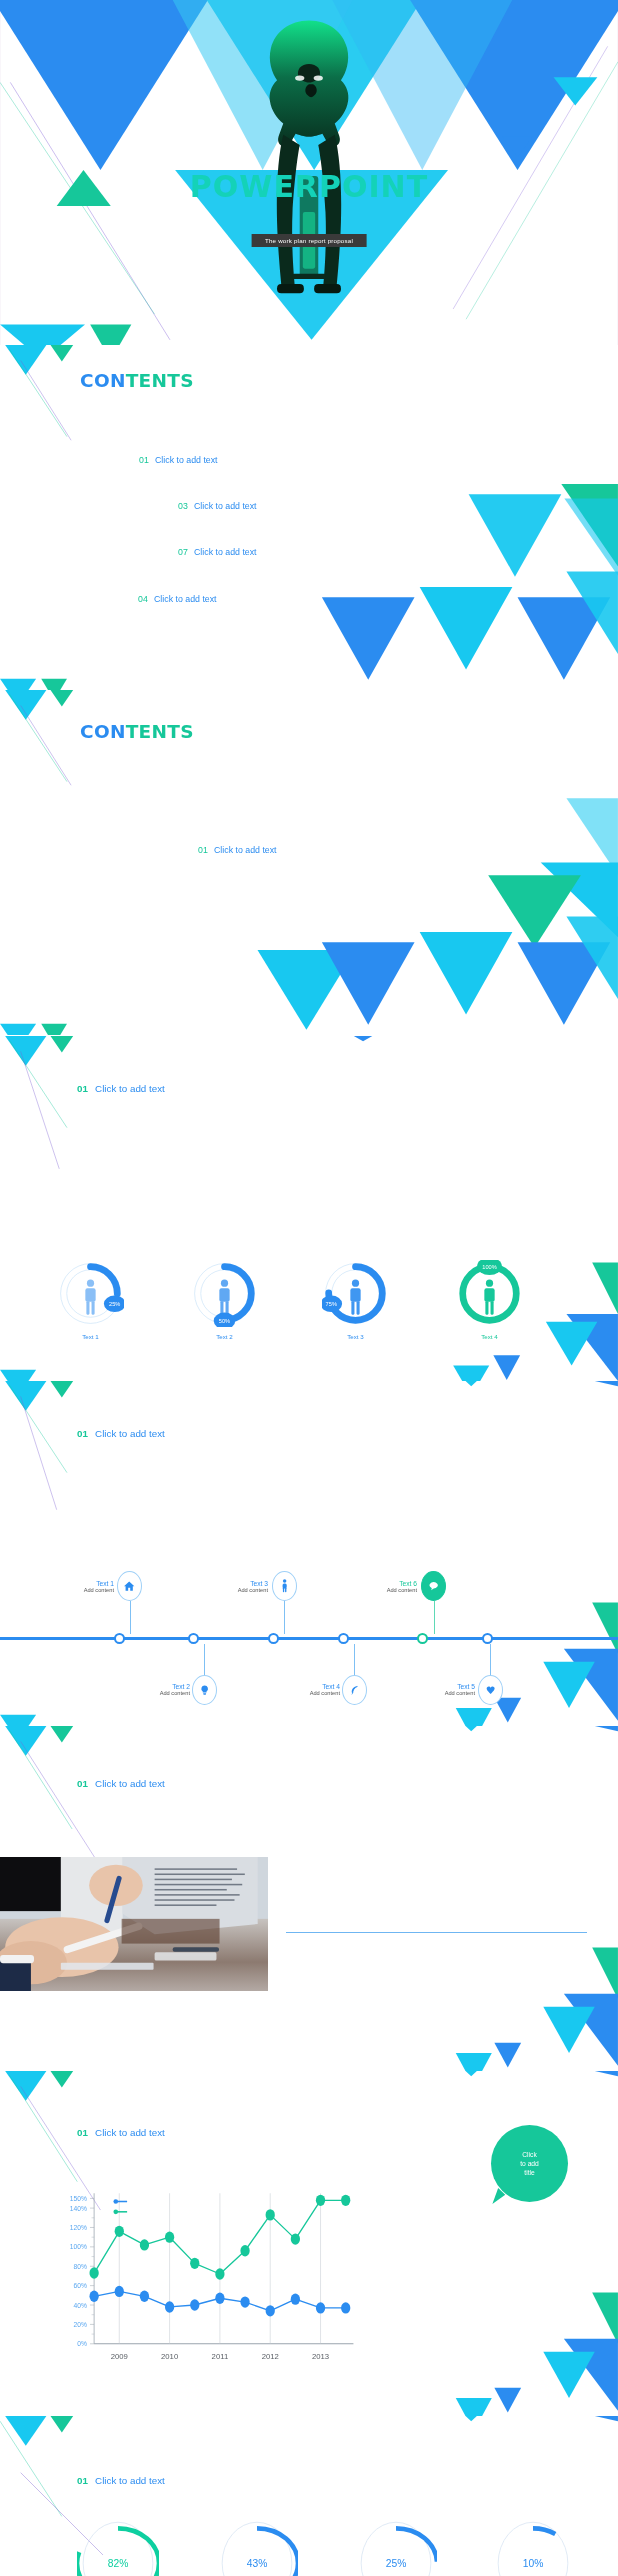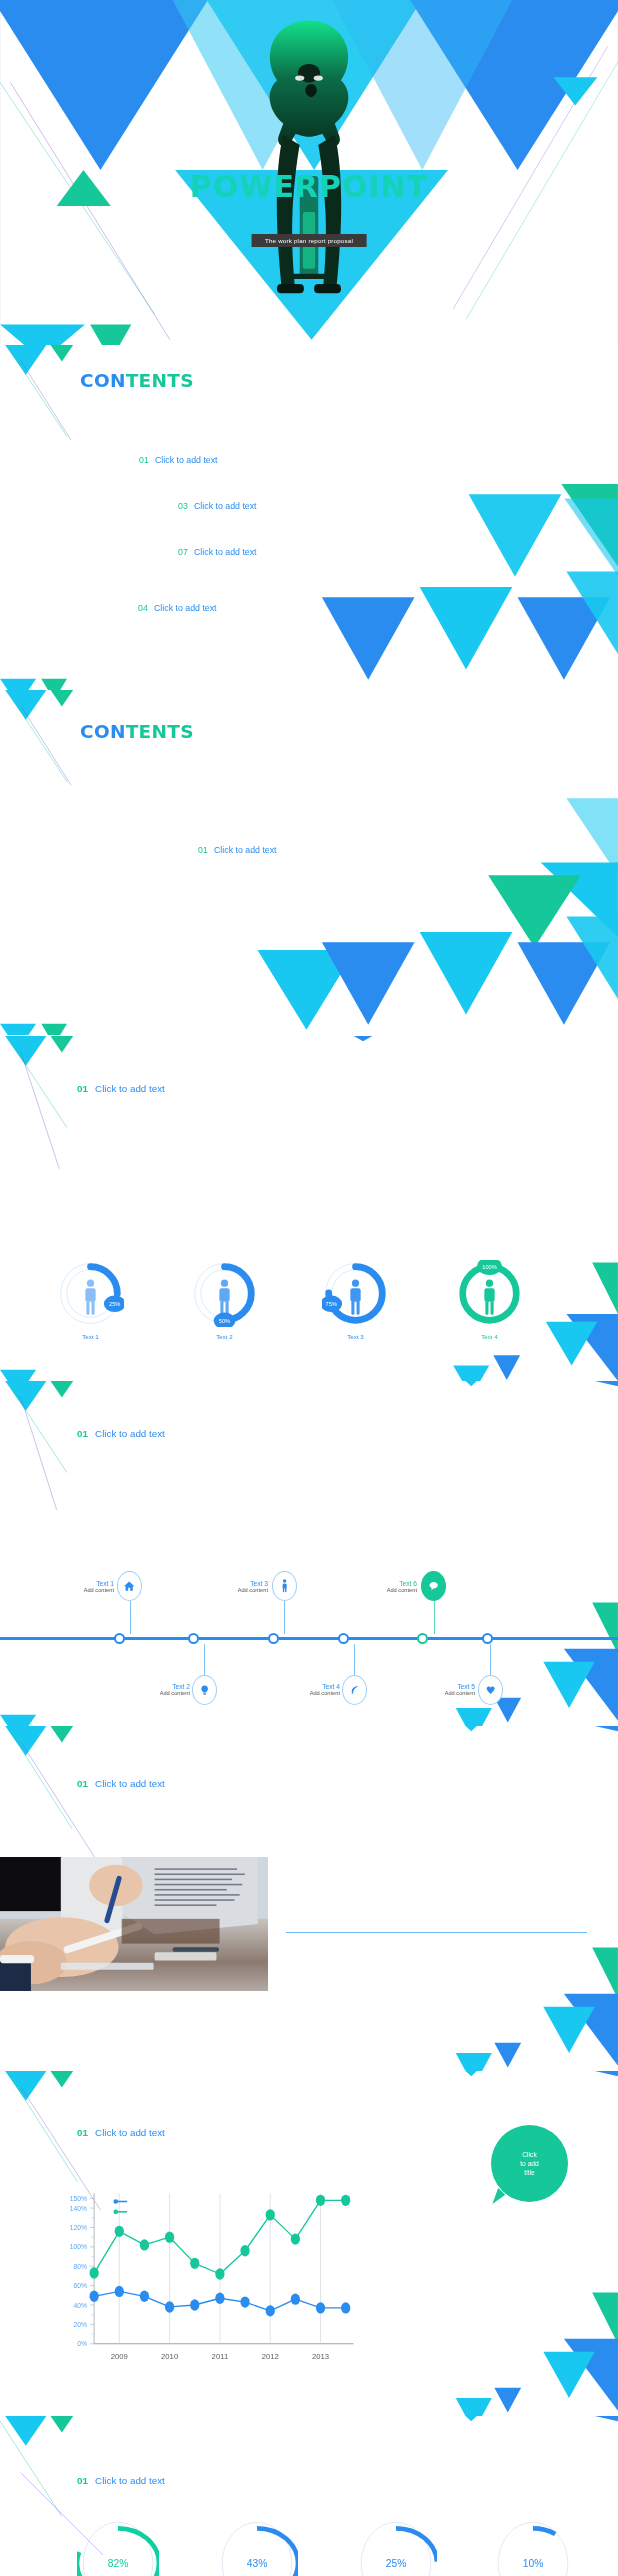--- a/index.html
+++ b/index.html
@@ -173,21 +173,21 @@
 
   <div class="toc-item" style="left:139px; top:110px;">
     <span class="n">01</span><span class="t">Click to add text</span>
   </div>
   <div class="toc-item" style="left:178px; top:156px;">
     <span class="n">03</span><span class="t">Click to add text</span>
   </div>
   <div class="toc-item" style="left:178px; top:202px;">
     <span class="n">07</span><span class="t">Click to add text</span>
   </div>
-  <div class="toc-item" style="left:138px; top:258px;text-align:center;">
+  <div class="toc-item" style="left:138px; top:249px;text-align:center;">
     <span class="n">04</span><span class="t">Click to add text</span>
   </div>
 </section>
 
 <section class="slide s3">
   <svg width="618" height="345" style="position:absolute;inset:0" viewBox="0 0 1200 670">
     <polygon points="10,0 90,0 50,58" fill="#18c8f0"></polygon>
     <polygon points="98,0 142,0 120,32" fill="#16c79a"></polygon>
     <polyline points="18,8 130,178" fill="none" stroke="#16c79a" stroke-width="1" opacity=".75"></polyline>
     <polyline points="40,30 138,185" fill="none" stroke="#7b5fd1" stroke-width="1" opacity=".75"></polyline>

